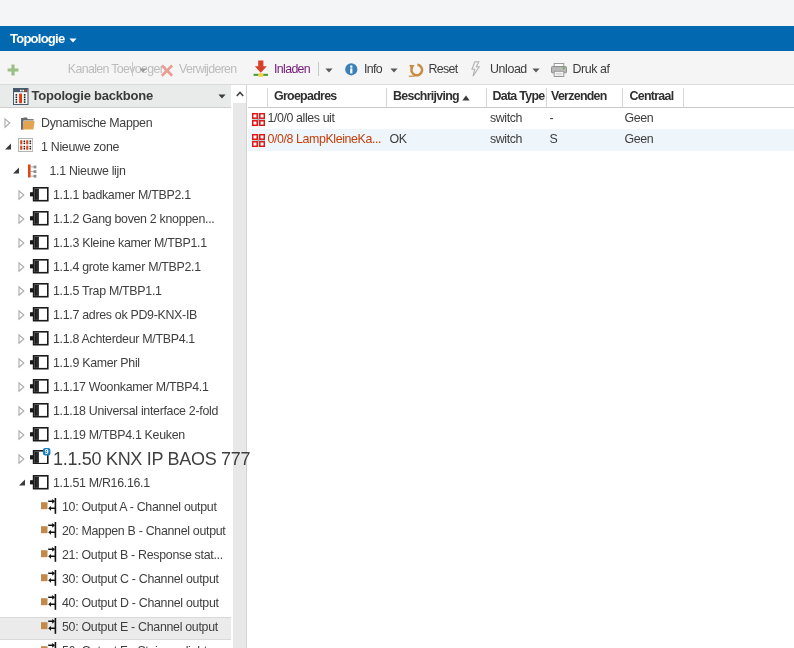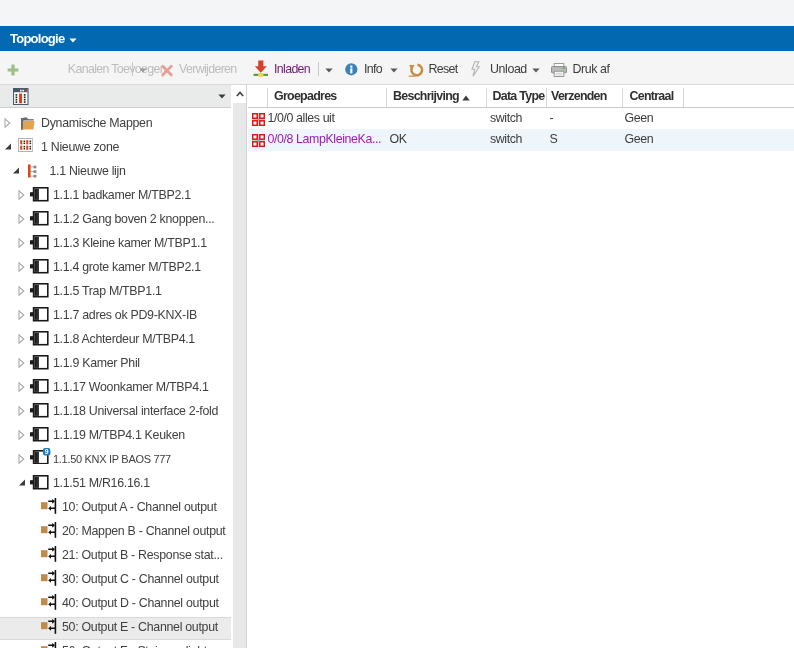--- a/index.html
+++ b/index.html
@@ -114,20 +114,22 @@
         <rect x="2.5" y="10.899999999999999" width="1.7" height="1.6" fill="#1a1a1a"></rect>
         <rect x="10.8" y="10.899999999999999" width="1.7" height="1.6" fill="#1a1a1a"></rect>
         <rect x="1.2" y="11.299999999999999" width="1.1" height="0.8" fill="#d7e6ea"></rect>
         <rect x="9.4" y="11.299999999999999" width="1.2" height="0.8" fill="#d7e6ea"></rect>
         <rect x="2.5" y="13.299999999999999" width="1.7" height="1.6" fill="#1a1a1a"></rect>
         <rect x="10.8" y="13.299999999999999" width="1.7" height="1.6" fill="#1a1a1a"></rect>
         <rect x="1.2" y="13.7" width="1.1" height="0.8" fill="#d7e6ea"></rect>
         <rect x="9.4" y="13.7" width="1.2" height="0.8" fill="#d7e6ea"></rect>
       </svg>
     </span>
+  <span style="position:absolute;left:31.5px;top:0;height:22px;line-height:22px;font-size:13px;
+    font-weight:bold;letter-spacing:-0.22px;color:#3a3a3a;">Topologie backbone</span>
   <span style="position:absolute;left:217.5px;top:9px;">
       <svg width="8" height="5" viewBox="0 0 8 5" style="">
         <path d="M0.4 0.6 L7.6 0.6 L4.0 4.6 Z" fill="#3c3c3c"></path>
       </svg>
     </span>
 </div>
 <div class="abs" style="left:231px;top:85px;width:16px;height:23px;background:#ffffff;">
   <span style="position:absolute;left:5px;top:6px;">
       <svg width="8" height="6" viewBox="0 0 8 6" style="">
         <path d="M0.8 5 L4 1.4 L7.2 5" fill="none" stroke="#3f3f3f" stroke-width="1.5"></path>
@@ -425,21 +427,21 @@
         <rect x="3.6" y="2.8" width="14.2" height="12.9" fill="#ffffff" stroke="#1a1a1a" stroke-width="1.6"></rect>
         <linearGradient id="dg12" x1="0" y1="0" x2="1" y2="0">
           <stop offset="0" stop-color="#111"></stop>
           <stop offset="1" stop-color="#3c3c3c"></stop>
         </linearGradient>
         <rect x="4.4" y="3.6" width="4.6" height="11.3" fill="url(#dg12)"></rect>
         <rect x="13" y="0" width="7.4" height="7.4" rx="2" fill="#1a7ec2"></rect>
         <text x="16.7" y="5.9" font-family="Liberation Sans,sans-serif" font-size="6.8" font-weight="bold" fill="#fff" text-anchor="middle">9</text>
       </svg>
     </div>
-    <div style="position:absolute;left:53px;top:0;height:24px;line-height:24px;font-size:11px;letter-spacing:-0.3px;color:#3f3f3f;white-space:nowrap;text-align:right;">1.1.50 KNX IP BAOS 777</div>
+    <div style="position:absolute;left:53px;top:0;height:24px;line-height:24px;font-size:18px;letter-spacing:-0.3px;color:#3f3f3f;white-space:nowrap;text-align:right;">1.1.50 KNX IP BAOS 777</div>
   </div>
 <div style="position:absolute;left:0;top:471px;width:232px;height:24px;">
     <div style="position:absolute;left:18px;top:7px;">
       <svg width="8" height="9" viewBox="0 0 8 9" style="">
         <path d="M7 1.4 L7 7.4 L1 7.4 Z" fill="#3c3c3c"></path>
       </svg>
     </div>
     <div style="position:absolute;left:30px;top:4px;">
       <svg width="19" height="15" viewBox="0 0 19 15" style="">
         <rect x="0" y="5.2" width="3.4" height="4.2" fill="#1a1a1a"></rect>
@@ -568,17 +570,17 @@
       <rect x="0.7" y="0.7" width="4.5" height="4.5" fill="#ffffff" stroke="#e51212" stroke-width="1.5"></rect>
       <rect x="7.8" y="0.7" width="4.5" height="4.5" fill="#ffffff" stroke="#e51212" stroke-width="1.5"></rect>
       <rect x="0.7" y="7.8" width="4.5" height="4.5" fill="#ffffff" stroke="#e51212" stroke-width="1.5"></rect>
       <rect x="7.8" y="7.8" width="4.5" height="4.5" fill="#ffffff" stroke="#e51212" stroke-width="1.5"></rect>
     </svg>
   </div>
 <div style="position:absolute;left:267.5px;top:108px;height:21px;line-height:21px;font-size:12.4px;letter-spacing:-0.4px;color:#3c3c3c;white-space:nowrap;">1/0/0 alles uit</div>
 <div style="position:absolute;left:490px;top:108px;height:21px;line-height:21px;font-size:12.4px;letter-spacing:-0.4px;color:#3c3c3c;white-space:nowrap;">switch</div>
 <div style="position:absolute;left:549.5px;top:108px;height:21px;line-height:21px;font-size:12.4px;letter-spacing:-0.4px;color:#3c3c3c;white-space:nowrap;">-</div>
 <div style="position:absolute;left:624.5px;top:108px;height:21px;line-height:21px;font-size:12.4px;letter-spacing:-0.4px;color:#3c3c3c;white-space:nowrap;">Geen</div>
-<div style="position:absolute;left:267.5px;top:129px;height:38px;line-height:21px;font-size:12.4px;letter-spacing:-0.4px;color:#a21caf;white-space:nowrap;">0/0/8 LampKleineKa...</div>
+<div style="position:absolute;left:267.5px;top:129px;height:38px;line-height:21px;font-size:12.4px;letter-spacing:-0.4px;color:#c2410c;white-space:nowrap;">0/0/8 LampKleineKa...</div>
 <div style="position:absolute;left:389.5px;top:129px;height:21px;line-height:21px;font-size:12.4px;letter-spacing:-0.4px;color:#3c3c3c;white-space:nowrap;">OK</div>
 <div style="position:absolute;left:490px;top:129px;height:21px;line-height:21px;font-size:12.4px;letter-spacing:-0.4px;color:#3c3c3c;white-space:nowrap;">switch</div>
 <div style="position:absolute;left:549.5px;top:129px;height:21px;line-height:21px;font-size:12.4px;letter-spacing:-0.4px;color:#3c3c3c;white-space:nowrap;">S</div>
 <div style="position:absolute;left:624.5px;top:129px;height:21px;line-height:21px;font-size:12.4px;letter-spacing:-0.4px;color:#3c3c3c;white-space:nowrap;">Geen</div>
 
 </body></html>

